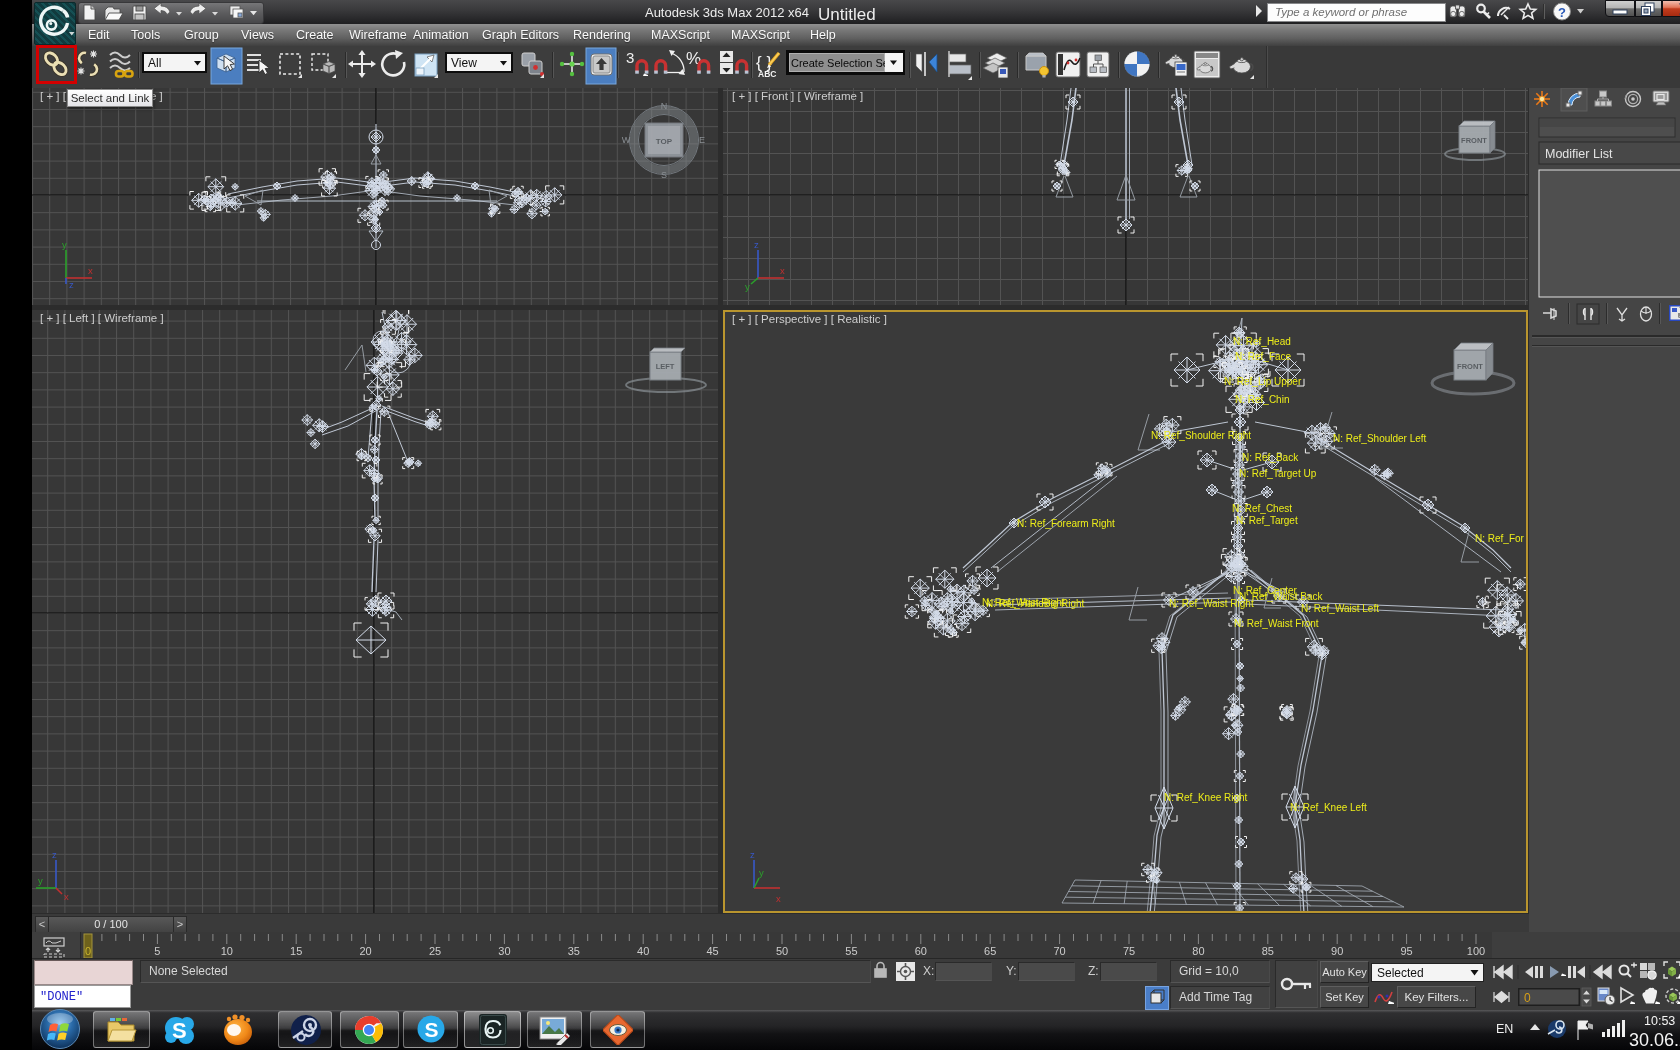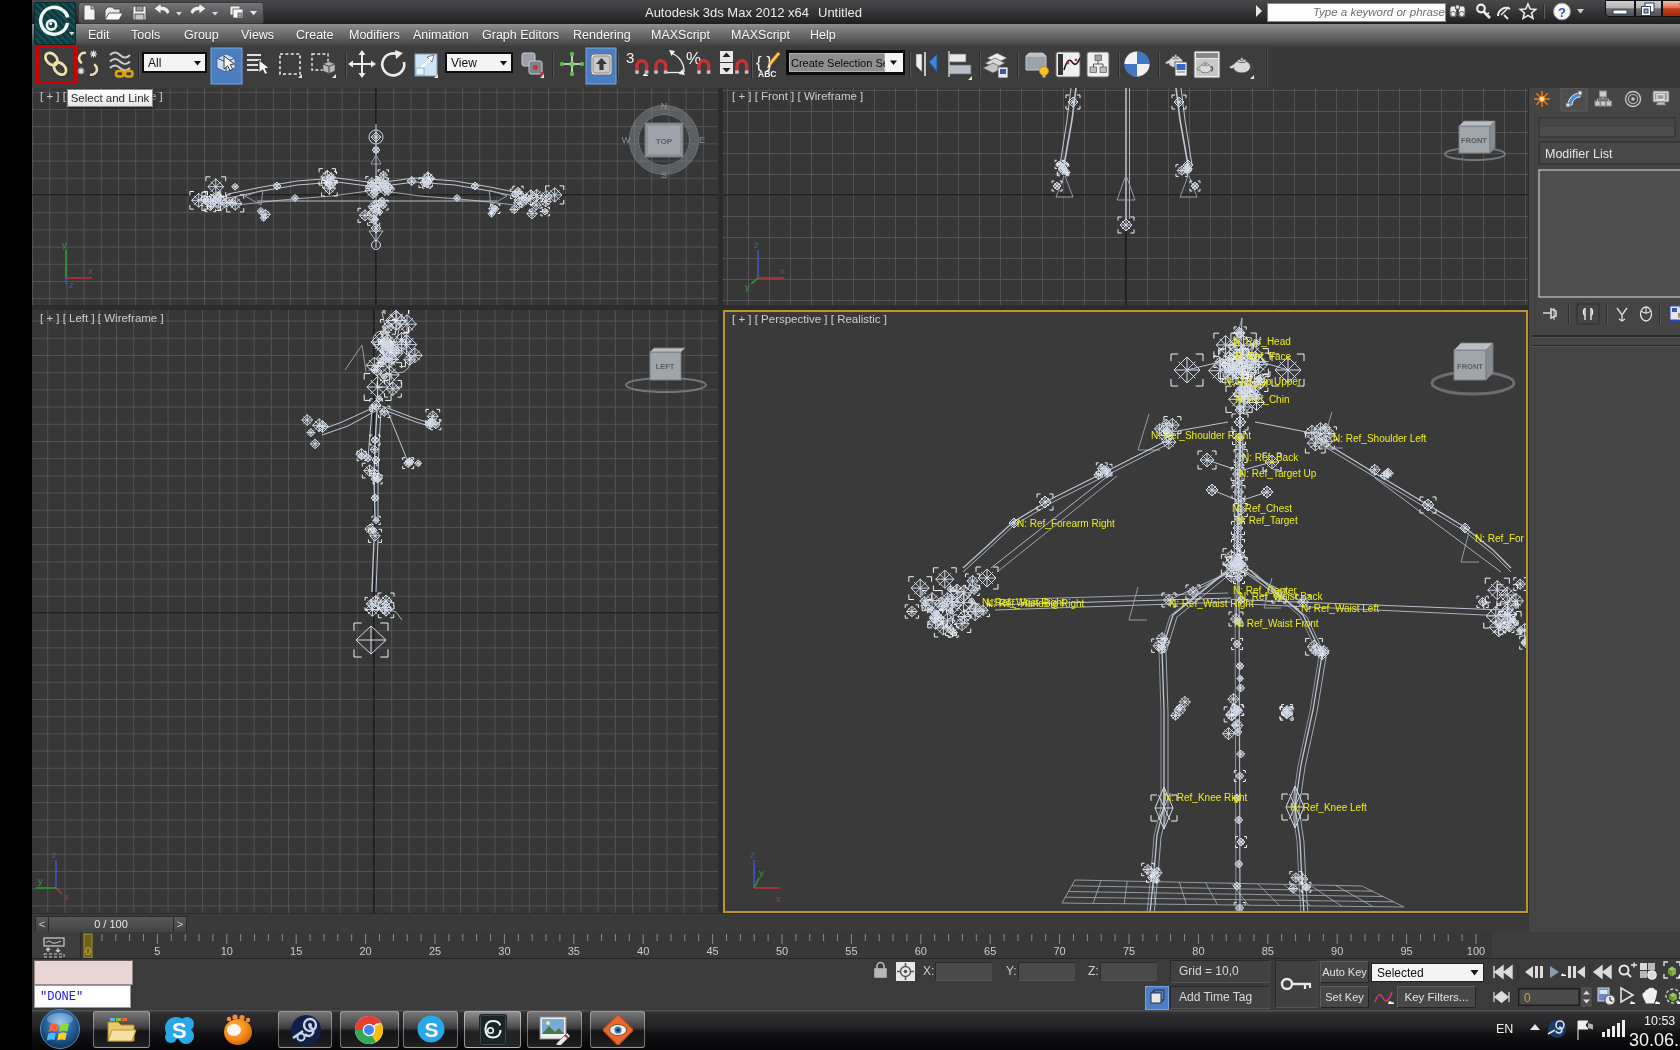--- a/index.html
+++ b/index.html
@@ -8,23 +8,23 @@
 #root{position:absolute;top:0;left:0;width:1680px;height:1050px;background:#2d2d2d;margin-left:32px;}
 #titlebar{left:0;top:0;width:1680px;height:24px;
 background:linear-gradient(180deg,#48484a 0%,#3a3a3c 40%,#2a2a2c 75%,#1f1f21 100%);}
 #apbtn{left:2px;top:2px;width:40px;height:41px;background:
 repeating-linear-gradient(45deg,#113a3e 0 3px,#155054 3px 5px);
 border:1px solid #0a2a2c;border-radius:2px;z-index:60;}
 #qat{left:46px;top:2px;width:184px;height:20px;border-radius:3px;
 background:linear-gradient(180deg,#767678,#5c5c5e 50%,#48484a);
 border:1px solid #38383a;}
 #ttext{left:200px;top:5px;width:990px;text-align:center;font-size:13px;color:#ececec;}
-#untitled{left:786px;top:5px;font-size:13px;color:#ececec;}
+#untitled{left:786px;top:5px;font-size:17px;color:#ececec;}
 #searchbox{left:1235px;top:3px;width:170px;height:17px;background:#fdfdfd;border:1px solid #87888a;
-font-size:11.5px;font-style:italic;color:#6f6f6f;padding-left:7px;line-height:17px;text-align:right;}
+font-size:11.5px;font-style:italic;color:#6f6f6f;padding-left:7px;line-height:17px;}
 .winbtn{position:absolute;top:0px;height:17px;border:1px solid #101014;box-sizing:border-box;}
 #wmin{left:1573px;width:30px;background:linear-gradient(180deg,#cfcfcf 0%,#b4b4b4 45%,#6d6d6d 52%,#515151 100%);border-radius:0 0 0 4px;}
 #wmax{left:1603px;width:27px;background:linear-gradient(180deg,#cfcfcf 0%,#b4b4b4 45%,#6d6d6d 52%,#515151 100%);}
 #wclose{left:1630px;width:41px;background:linear-gradient(180deg,#f2bdae 0%,#e2775b 42%,#c33d1e 52%,#a72b10 100%);border-radius:0 0 4px 0;}
 #menubar{left:0;top:24px;width:1680px;height:22px;
 background:linear-gradient(180deg,#909090 0%,#7a7a7a 25%,#606060 65%,#494949 90%,#404040 100%);}
 .mi{position:absolute;top:28px;font-size:12.5px;color:#fafafa;text-shadow:0 1px 1px rgba(0,0,0,.45);z-index:3;text-align:center;}
 #toolbar{left:0;top:46px;width:1680px;height:42px;background:#3d3d3d;border-bottom:1px solid #2b2b2b;}
 #tooltip{left:35px;top:89px;width:84px;height:16px;background:linear-gradient(180deg,#ffffff,#e4e4e8);
 border:1px solid #8a8a8a;color:#2a2a2a;font-size:11.5px;text-align:center;line-height:16px;z-index:40;box-shadow:1px 2px 3px rgba(0,0,0,.4);}
@@ -115,21 +115,21 @@
       <rect x="39" y="9" width="4" height="4" fill="#9aa7bb"></rect>
     </g>
     <path d="M75 4 l3.6 0 l2.9 3.4 l2.9 -3.4 l3.6 0 l-4.7 5 l4.7 5 l-3.6 0 l-2.9 -3.4 l-2.9 3.4 l-3.6 0 l4.7 -5 z" fill="#fff" stroke="#31425f" stroke-width="1.1"></path>
   </svg>
   <div id="menubar" class="abs"></div>
   <span class="mi" style="left:56px">Edit</span>
   <span class="mi" style="left:99px">Tools</span>
   <span class="mi" style="left:152px">Group</span>
   <span class="mi" style="left:209px">Views</span>
   <span class="mi" style="left:264px">Create</span>
-  <span class="mi" style="left:317px">Modifiers</span>
+  <span class="mi" style="left:317px">Wireframe</span>
   <span class="mi" style="left:381px">Animation</span>
   <span class="mi" style="left:450px">Graph Editors</span>
   <span class="mi" style="left:541px">Rendering</span>
   <span class="mi" style="left:619px">MAXScript</span>
   <span class="mi" style="left:699px">MAXScript</span>
   <span class="mi" style="left:778px">Help</span>
   <div id="toolbar" class="abs"></div>
   <div class="abs" style="left:1236px;top:46px;width:444px;height:42px;background:#393939;z-index:3"></div>
   <div id="redbox" class="abs" style="left:4px;top:45px;width:41px;height:39px;border:3.5px solid #d40000;z-index:5;box-sizing:border-box"></div>
   <svg class="abs" id="tbicons" style="left:0;top:46px;z-index:4" width="1680" height="42" viewBox="0 0 1680 42">
@@ -1437,20 +1437,21 @@
         <text x="1305.2" y="23">90</text>
         <text x="1374.6" y="23">95</text>
         <text x="1444.0" y="23">100</text>
       </g>
     <rect x="52" y="2" width="8" height="24" fill="#6e621c" stroke="#a4943a" stroke-width="1"></rect>
     <text x="56" y="23" font-size="11" fill="#c9b42e" text-anchor="middle">0</text>
   </svg>
 
   <div class="abs" style="left:2px;top:960px;width:97px;height:23px;background:#e8d5d5;border:1px solid #9a8a8a;border-top-color:#6a5a5a;z-index:6"></div>
   <div class="abs" style="left:2px;top:985px;width:97px;height:23px;background:#ffffff;border:1px solid #9a9a9a;z-index:6;font-family:'Liberation Mono',monospace;font-size:12px;color:#2222cc;line-height:22px;padding-left:5px;box-sizing:border-box">"DONE"</div>
+  <div class="field" style="left:108px;top:960px;width:731px;height:23px;line-height:21px;padding-left:8px">None Selected</div>
   <svg class="abs" style="left:840px;top:959px;z-index:6" width="50" height="25" viewBox="0 0 50 25">
     <g fill="none" stroke="#b8b8b8" stroke-width="1.6">
       <rect x="3" y="10" width="11" height="8" fill="#b8b8b8"></rect>
       <path d="M5 10 v-3 a3.5 3.5 0 0 1 7 0 v3"></path>
     </g>
     <g transform="translate(24,3)">
       <rect x="0" y="0" width="19" height="19" fill="#e8e8e8"></rect>
       <circle cx="9.5" cy="9.5" r="5" fill="none" stroke="#555" stroke-width="1.4"></circle>
       <circle cx="9.5" cy="9.5" r="1.8" fill="#555"></circle>
       <path d="M9.5 1 v4 M9.5 14 v4 M1 9.5 h4 M14 9.5 h4" stroke="#555" stroke-width="1.6"></path>

